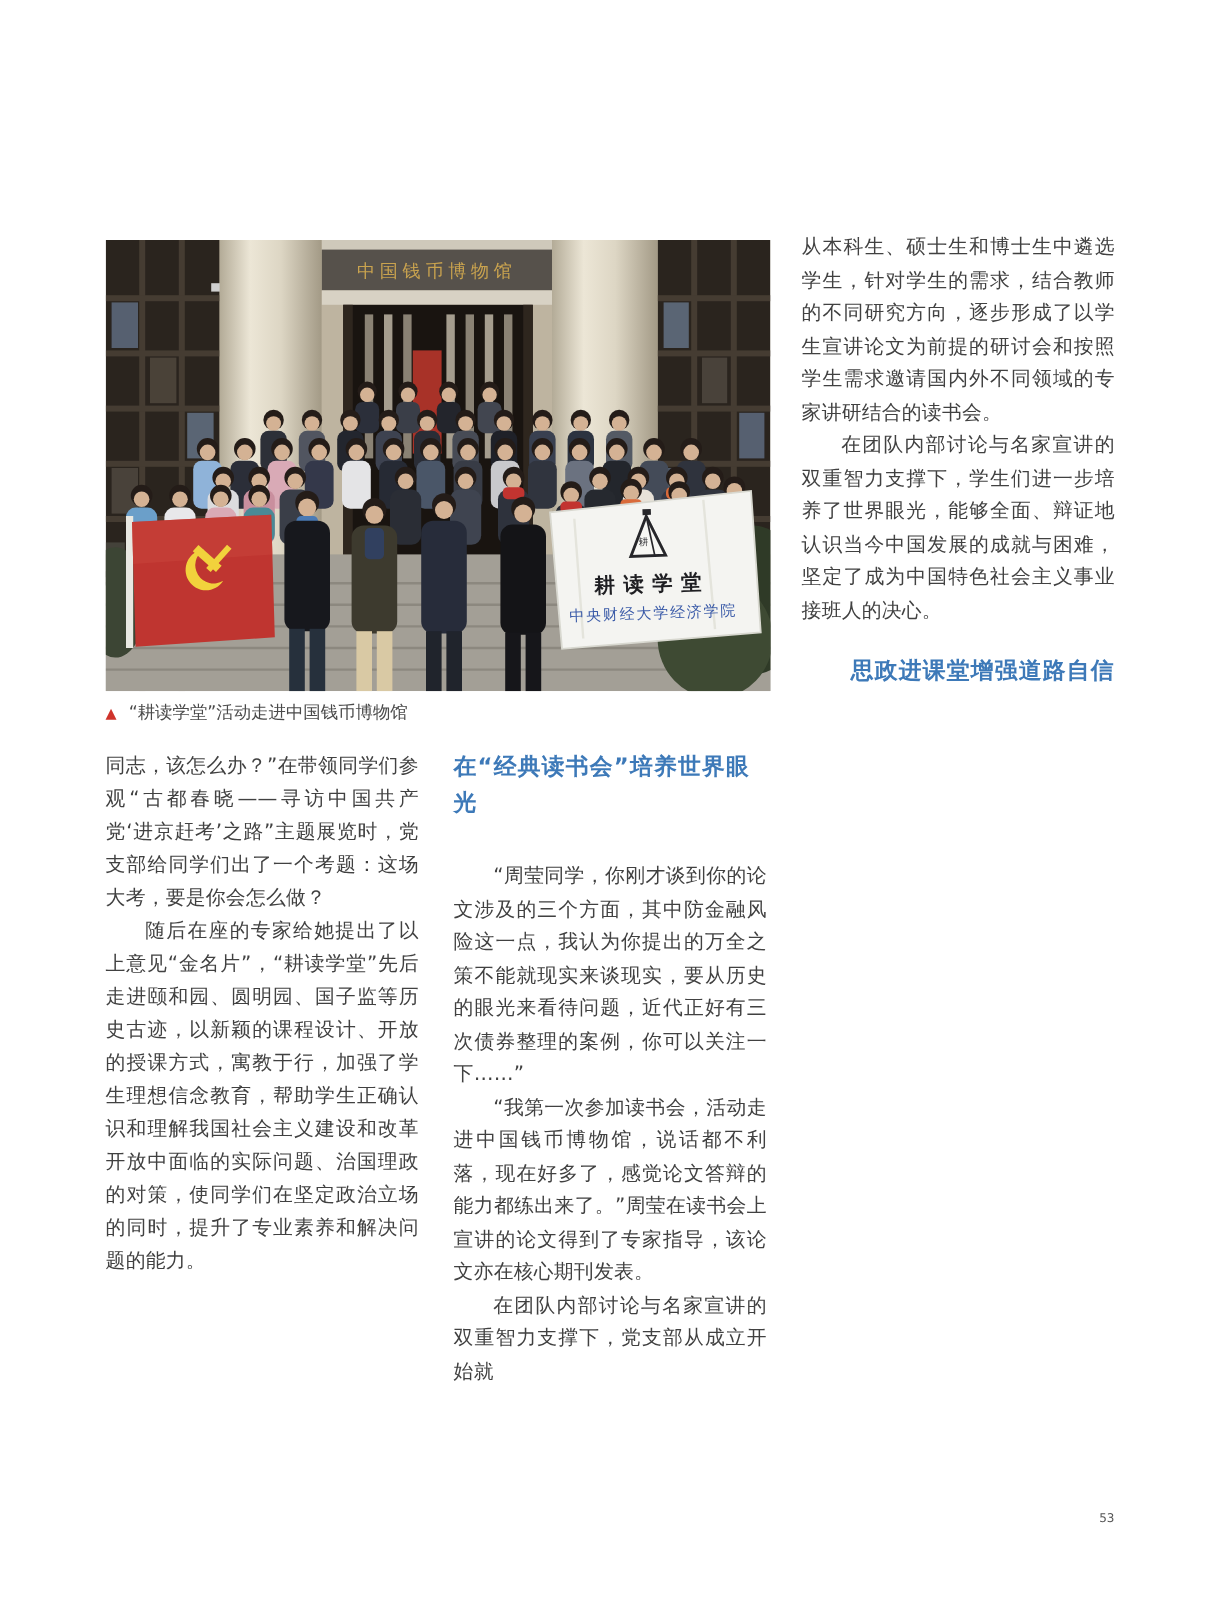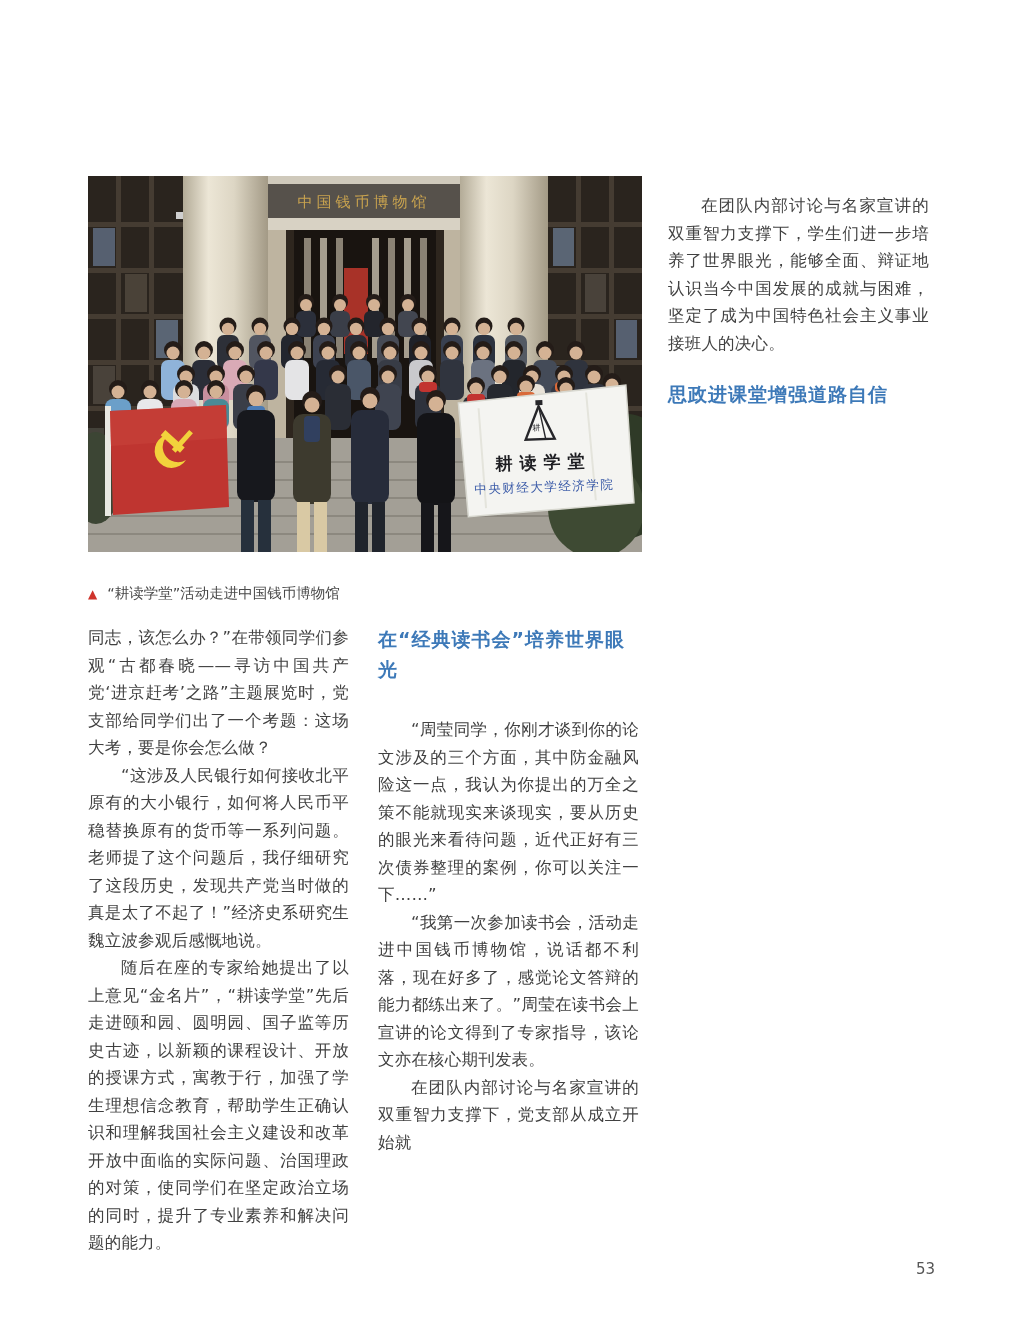--- a/index.html
+++ b/index.html
@@ -3,43 +3,43 @@
 <meta charset="utf-8">
 <style>
   html,body{margin:0;padding:0;}
   body{
     width:1024px;height:1336px;position:relative;background:#ffffff;
     font-family:"DejaVu Sans","Liberation Sans",sans-serif;
     overflow:hidden;
   }
   .page{position:absolute;inset:0;}
   
-  .photo{position:absolute;left:88px;top:176px;width:666px;height:376px;overflow:hidden;}
+  .photo{position:absolute;left:88px;top:200px;width:666px;height:376px;overflow:hidden;}
   .photo svg{display:block;}
   
   .caption{position:absolute;left:88px;top:584px;width:554px;font-size:14.5px;color:#4a4a4a;
     display:flex;align-items:center;gap:10px;}
   .caption .tri{color:#cf332b;font-size:12px;line-height:1;}
   
   .col{position:absolute;width:261px;font-size:16.5px;line-height:27.5px;color:#414141;
     text-align:justify;letter-spacing:0.2px;}
   .col p{margin:0;text-indent:2em;}
   .col p.noindent{text-indent:0;}
   .col-left{left:88px;top:624px;}
   .col-mid{left:378px;top:624px;}
   .col-right{left:668px;top:192px;}
   .sec-heading{color:#3d79b8;font-size:19px;font-weight:bold;line-height:30px;
     letter-spacing:1px;text-indent:0 !important;text-align:left;}
   .col-mid .sec-heading{margin:0 0 32px 0;}
-  .col-right .sec-heading{margin:22px 0 12px 0;}
+  .col-right .sec-heading{margin:22px 0 12px 0;text-align:right;}
   .endmark{display:inline-block;width:17px;height:17px;background:#c8252c;color:#ffffff;
     font-size:13px;font-weight:bold;line-height:17px;text-align:center;vertical-align:-2px;
     margin-left:6px;text-indent:0;}
   
-  .pagenum{position:absolute;left:916px;top:1260px;font-size:15px;color:#555555;}
+  .pagenum{position:absolute;left:916px;top:1260px;font-size:10px;color:#555555;}
 </style>
 </head>
 <body>
 
 <div class="page">
 
   <figure class="photo" style="margin:0;">
     <svg width="554" height="376" viewBox="0 0 554 376">
       <defs>
         <linearGradient id="colGrad" x1="0" y1="0" x2="1" y2="0">
@@ -442,31 +442,31 @@
     </svg>
   </figure>
 
   <div class="caption">
     <span class="tri">▲</span>
     <span>“耕读学堂”活动走进中国钱币博物馆</span>
   </div>
 
   <div class="col col-left">
     <p class="noindent">同志，该怎么办？”在带领同学们参观“古都春晓——寻访中国共产党‘进京赶考’之路”主题展览时，党支部给同学们出了一个考题：这场大考，要是你会怎么做？</p>
-    <p>“这涉及人民银行如何接收北平原有的大小银行，如何将人民币平稳替换原有的货币等一系列问题。老师提了这个问题后，我仔细研究了这段历史，发现共产党当时做的真是太了不起了！”经济史系研究生魏立波参观后感慨地说。</p>
     <p>随后在座的专家给她提出了以上意见“金名片”，“耕读学堂”先后走进颐和园、圆明园、国子监等历史古迹，以新颖的课程设计、开放的授课方式，寓教于行，加强了学生理想信念教育，帮助学生正确认识和理解我国社会主义建设和改革开放中面临的实际问题、治国理政的对策，使同学们在坚定政治立场的同时，提升了专业素养和解决问题的能力。</p>
   </div>
 
   <div class="col col-mid">
     <h2 class="sec-heading">在“经典读书会”培养世界眼光</h2>
     <p>“周莹同学，你刚才谈到你的论文涉及的三个方面，其中防金融风险这一点，我认为你提出的万全之策不能就现实来谈现实，要从历史的眼光来看待问题，近代正好有三次债券整理的案例，你可以关注一下……”</p>
     <p>“我第一次参加读书会，活动走进中国钱币博物馆，说话都不利落，现在好多了，感觉论文答辩的能力都练出来了。”周莹在读书会上宣讲的论文得到了专家指导，该论文亦在核心期刊发表。</p>
     <p>在团队内部讨论与名家宣讲的双重智力支撑下，党支部从成立开始就</p>
   </div>
 
   <div class="col col-right">
+    <p class="noindent">从本科生、硕士生和博士生中遴选学生，针对学生的需求，结合教师的不同研究方向，逐步形成了以学生宣讲论文为前提的研讨会和按照学生需求邀请国内外不同领域的专家讲研结合的读书会。</p>
     <p>在团队内部讨论与名家宣讲的双重智力支撑下，学生们进一步培养了世界眼光，能够全面、辩证地认识当今中国发展的成就与困难，坚定了成为中国特色社会主义事业接班人的决心。</p>
     <h2 class="sec-heading">思政进课堂增强道路自信</h2>
   </div>
 
   <div class="pagenum">53</div>
 
 </div>
 
 </body></html>

